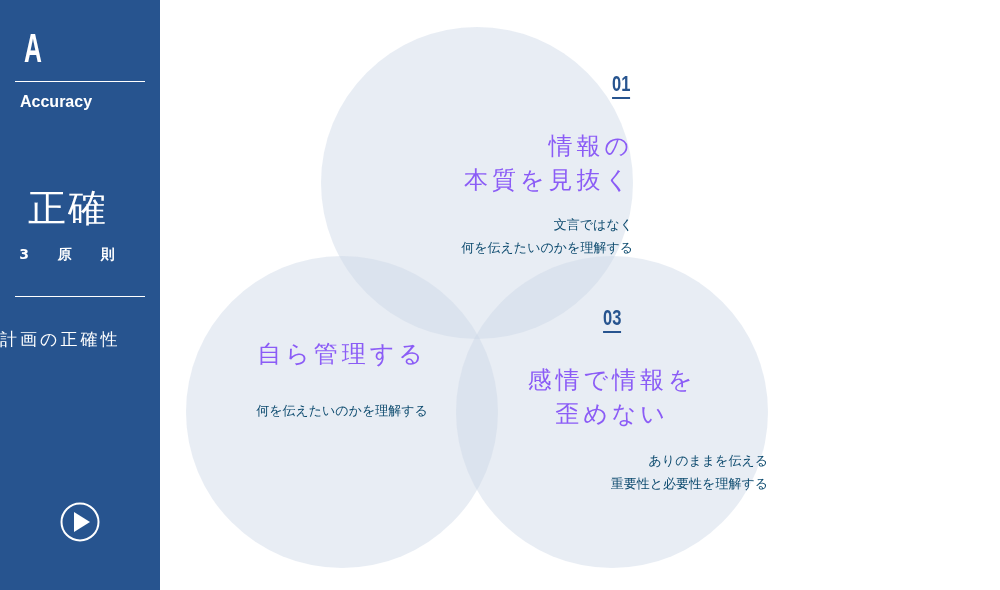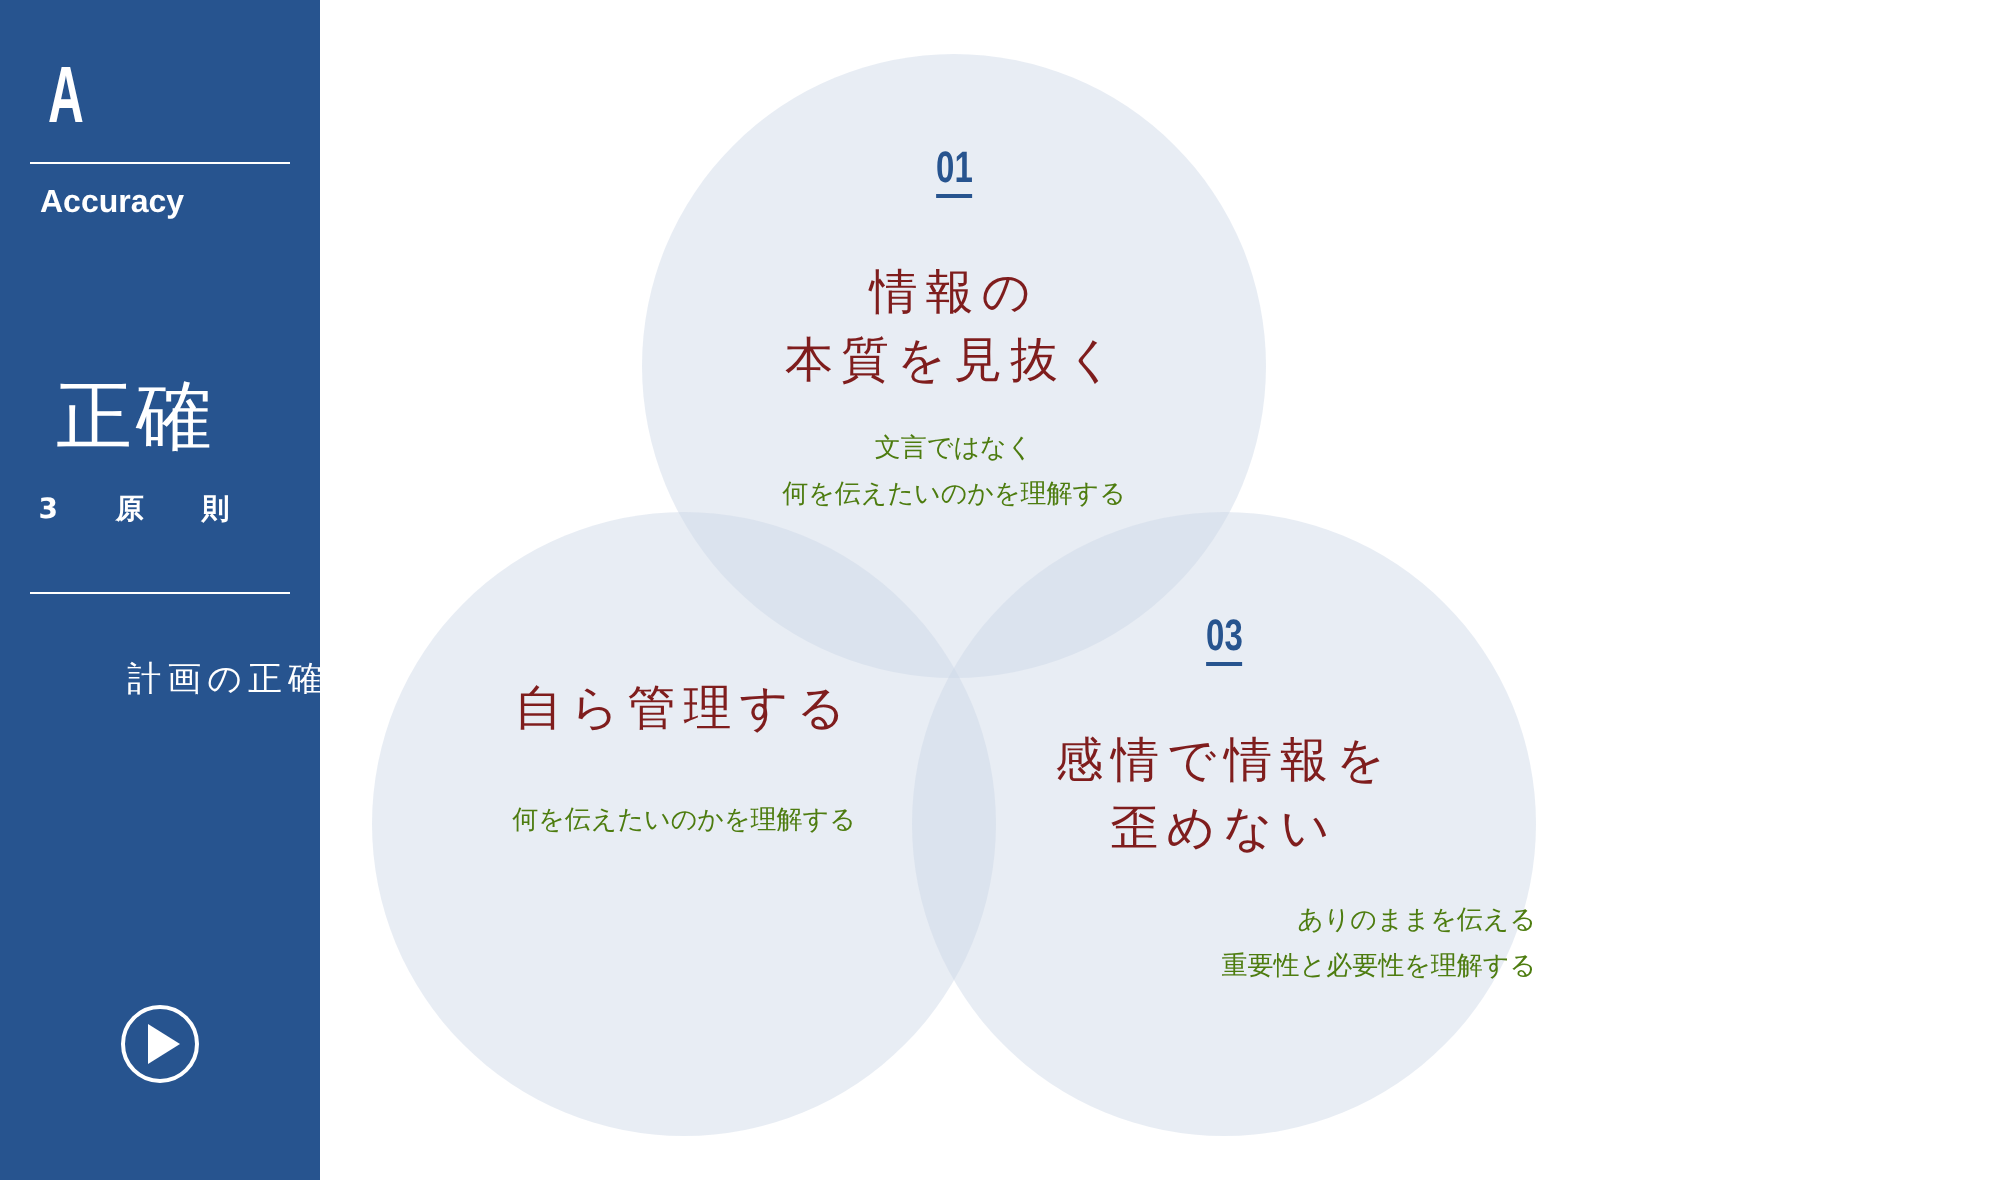--- a/index.html
+++ b/index.html
@@ -27,46 +27,46 @@
   }
   .sb-title {
     position: absolute; left: 0; width: 136px; top: 185px; text-align: center;
     font-family: "DejaVu Serif", serif; font-size: 38px; letter-spacing: 2px; line-height: 46px;
   }
   .sb-sub {
     position: absolute; left: 0; width: 136px; top: 246px; text-align: center;
     font-size: 14px; font-weight: bold; letter-spacing: 12px; padding-left: 10px; box-sizing: border-box;
   }
   .sb-topic {
-    position: absolute; left: 0; width: 184px; top: 328px; text-align: right;
+    position: absolute; left: 0; width: 184px; top: 328px; text-align: left;
     font-size: 17px; letter-spacing: 3px;
   }
   .play-btn {
     position: absolute; left: 60px; top: 502px; width: 40px; height: 40px; cursor: pointer;
   }
   .circle {
     position: absolute; width: 312px; height: 312px; border-radius: 50%;
     background: rgba(205, 215, 230, 0.45);
   }
   .c1 { left: 321px; top: 27px; }
   .c2 { left: 186px; top: 256px; }
   .c3 { left: 456px; top: 256px; }
   .content { position: absolute; width: 312px; text-align: center; }
   .num {
     display: inline-block; color: #27548f;
     font-family: "Liberation Sans", sans-serif; font-weight: bold; font-size: 22px;
     line-height: 22px; padding-bottom: 2px; border-bottom: 2px solid #27548f;
     transform: scaleX(0.75);
   }
   .heading {
-    color: #7f1d1d; font-family: "DejaVu Serif", serif; font-size: 24px;
+    color: #8b5cf6; font-family: "DejaVu Serif", serif; font-size: 24px;
     letter-spacing: 4px; line-height: 34px; margin-top: 30px;
   }
-  .desc { color: #4d7c0f; font-size: 13px; line-height: 23px; }
-  .ct1 { left: 321px; top: 73px; }
+  .desc { color: #0c4a6e; font-size: 13px; line-height: 23px; }
+  .ct1 { left: 321px; top: 73px; text-align: right; }
   .ct1 .desc { margin-top: 16px; }
   .ct2 { left: 186px; top: 307px; }
   .ct2 .desc { margin-top: 28px; }
   .ct3 { left: 456px; top: 307px; }
   .ct3 .desc { margin-top: 18px; text-align: right; }
 </style>
 </head>
 <body>
 
 <div class="sidebar">

